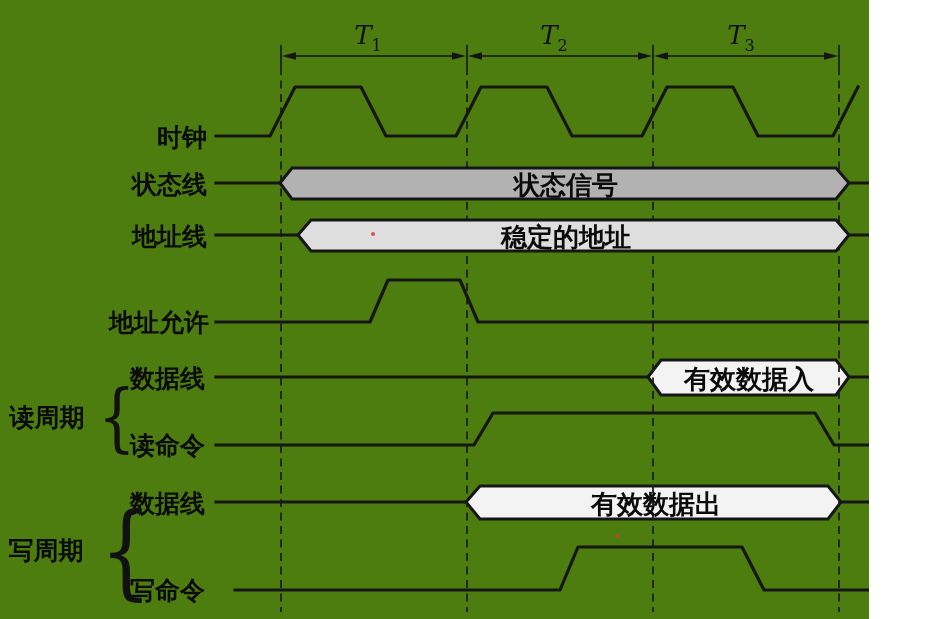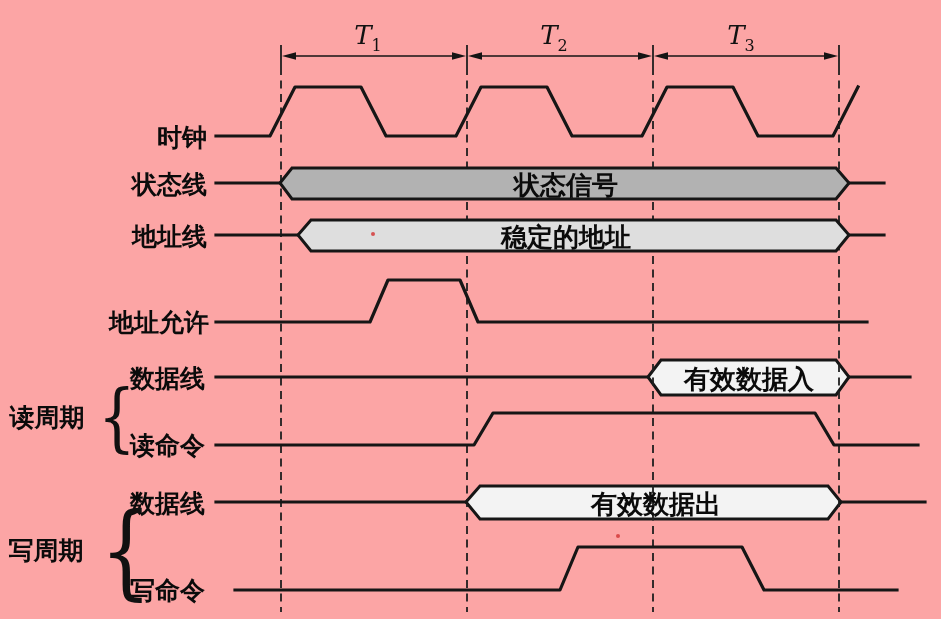--- a/index.html
+++ b/index.html
@@ -1,16 +1,16 @@
 <!DOCTYPE html>
 <html><head>
 <meta charset="utf-8">
 <style>
   html,body{margin:0;padding:0;background:#ffffff;}
-  .stage{position:relative;width:941px;height:619px;background:#fca5a5;overflow:hidden;}
+  .stage{position:relative;width:869px;height:619px;background:#4d7c0f;overflow:hidden;}
   svg{display:block;}
   .wave{fill:none;stroke:#161616;stroke-width:3.2;stroke-linejoin:round;stroke-linecap:square;}
   .hexline{stroke:#161616;stroke-width:3;stroke-linejoin:miter;}
   .dash{stroke:#1f1f1f;stroke-width:1.8;fill:none;stroke-dasharray:8 5.5;}
   .tick{stroke:#1f1f1f;stroke-width:1.8;fill:none;}
   .arrowline{stroke:#141414;stroke-width:1.7;}
   .arrowhead{fill:#141414;stroke:none;}
   .lbl{font-family:"Liberation Serif",serif;font-weight:bold;font-size:25px;fill:#0b0b0b;}
   .val{font-family:"Liberation Serif",serif;font-weight:bold;font-size:26px;fill:#0b0b0b;}
   .tlabel{font-family:"DejaVu Serif",serif;font-style:italic;font-size:26px;fill:#111;}

